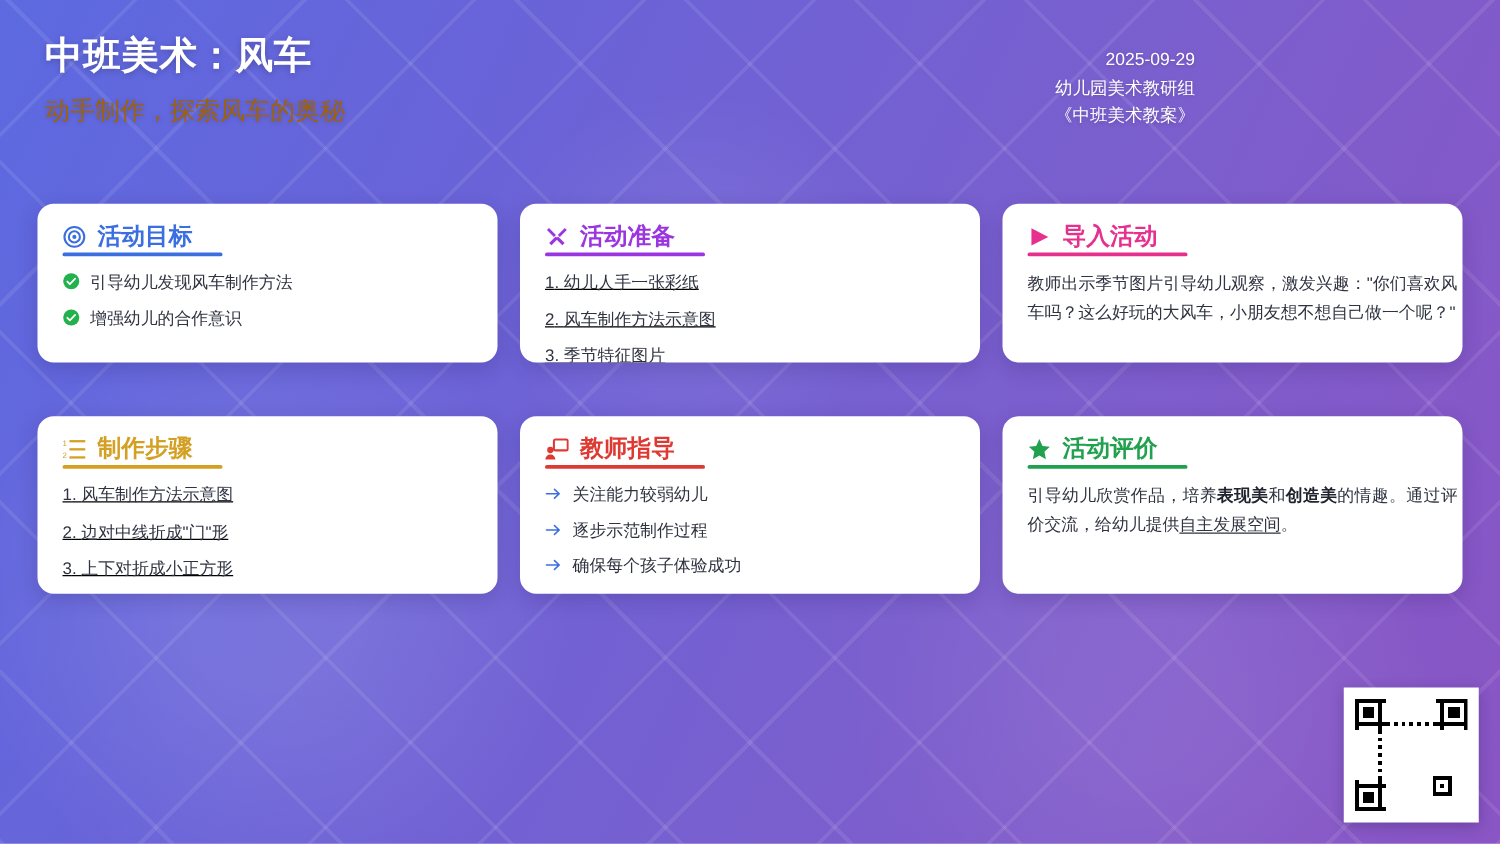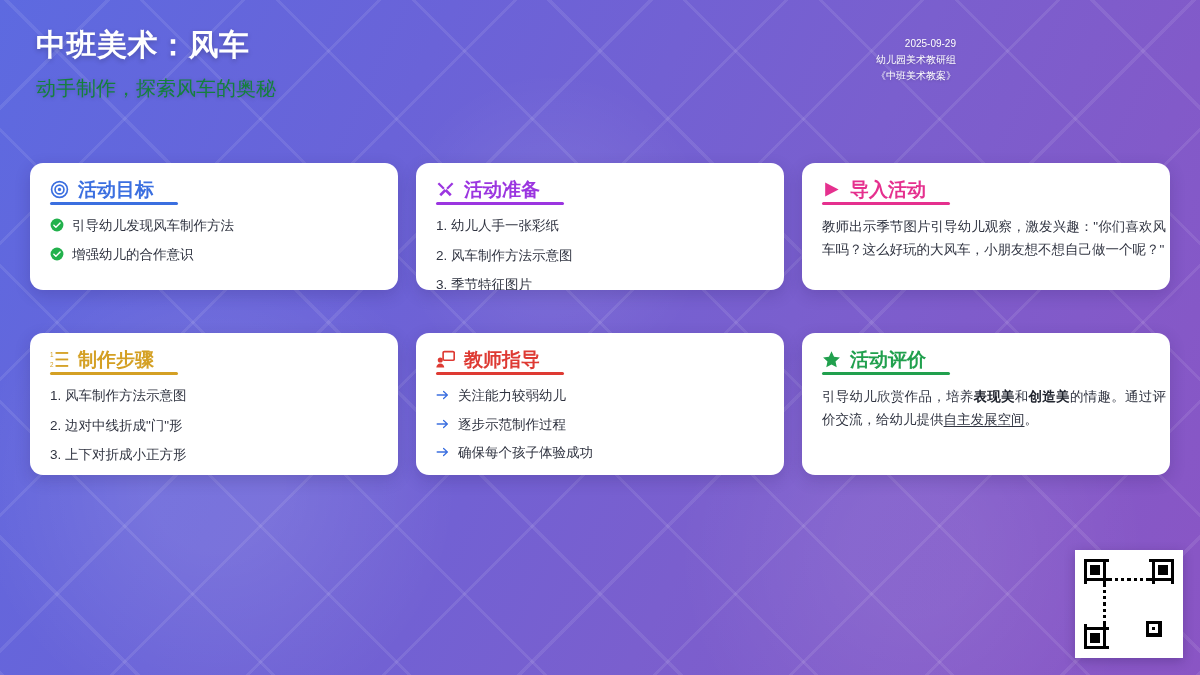--- a/index.html
+++ b/index.html
@@ -33,26 +33,26 @@
     padding:26px 36px 0 36px;
     display:flex; justify-content:space-between; align-items:flex-start;
   }
   .h-left .title{
     font-size:30px; font-weight:bold; color:#ffffff; letter-spacing:.5px;
     text-shadow:0 2px 5px rgba(0,0,0,.22);
     line-height:1.25;
   }
   .h-left .subtitle{
     margin-top:11px;
-    font-size:20px; color:#15803d; font-weight:normal;
+    font-size:20px; color:#a16207; font-weight:normal;
     text-shadow:0 1px 4px rgba(0,0,0,.18);
   }
   .h-right{ text-align:right; padding-top:10px; }
   .h-right div{
-    font-size:10px; color:#ffffff; line-height:1.62;
+    font-size:14px; color:#ffffff; line-height:1.62;
     text-shadow:0 1px 3px rgba(0,0,0,.18);
   }
 
   
   .grid{
     position:absolute; left:30px; top:140px;
     width:1140px;
     display:grid;
     grid-template-columns:368px 368px 368px;
     grid-template-rows:150px 165px;
@@ -83,21 +83,21 @@
   }
 
   ul.bullets{ list-style:none; }
   ul.bullets li{
     display:flex; align-items:flex-start; gap:8px;
     font-size:13.5px; color:#2f3340; line-height:1.45;
     margin-bottom:9px;
   }
   ul.bullets li .bic{ width:14px; height:14px; flex:none; margin-top:2px; }
 
-  ol.numbered{ list-style:none; counter-reset:n; }
+  ol.numbered{ list-style:none; counter-reset:n;text-decoration:underline; }
   ol.numbered li{
     counter-increment:n;
     font-size:13.5px; color:#2f3340; line-height:1.45;
     margin-bottom:10px;
   }
   ol.numbered li::before{
     content:counter(n) ". ";
     color:#2f3340;
   }
   .para{

